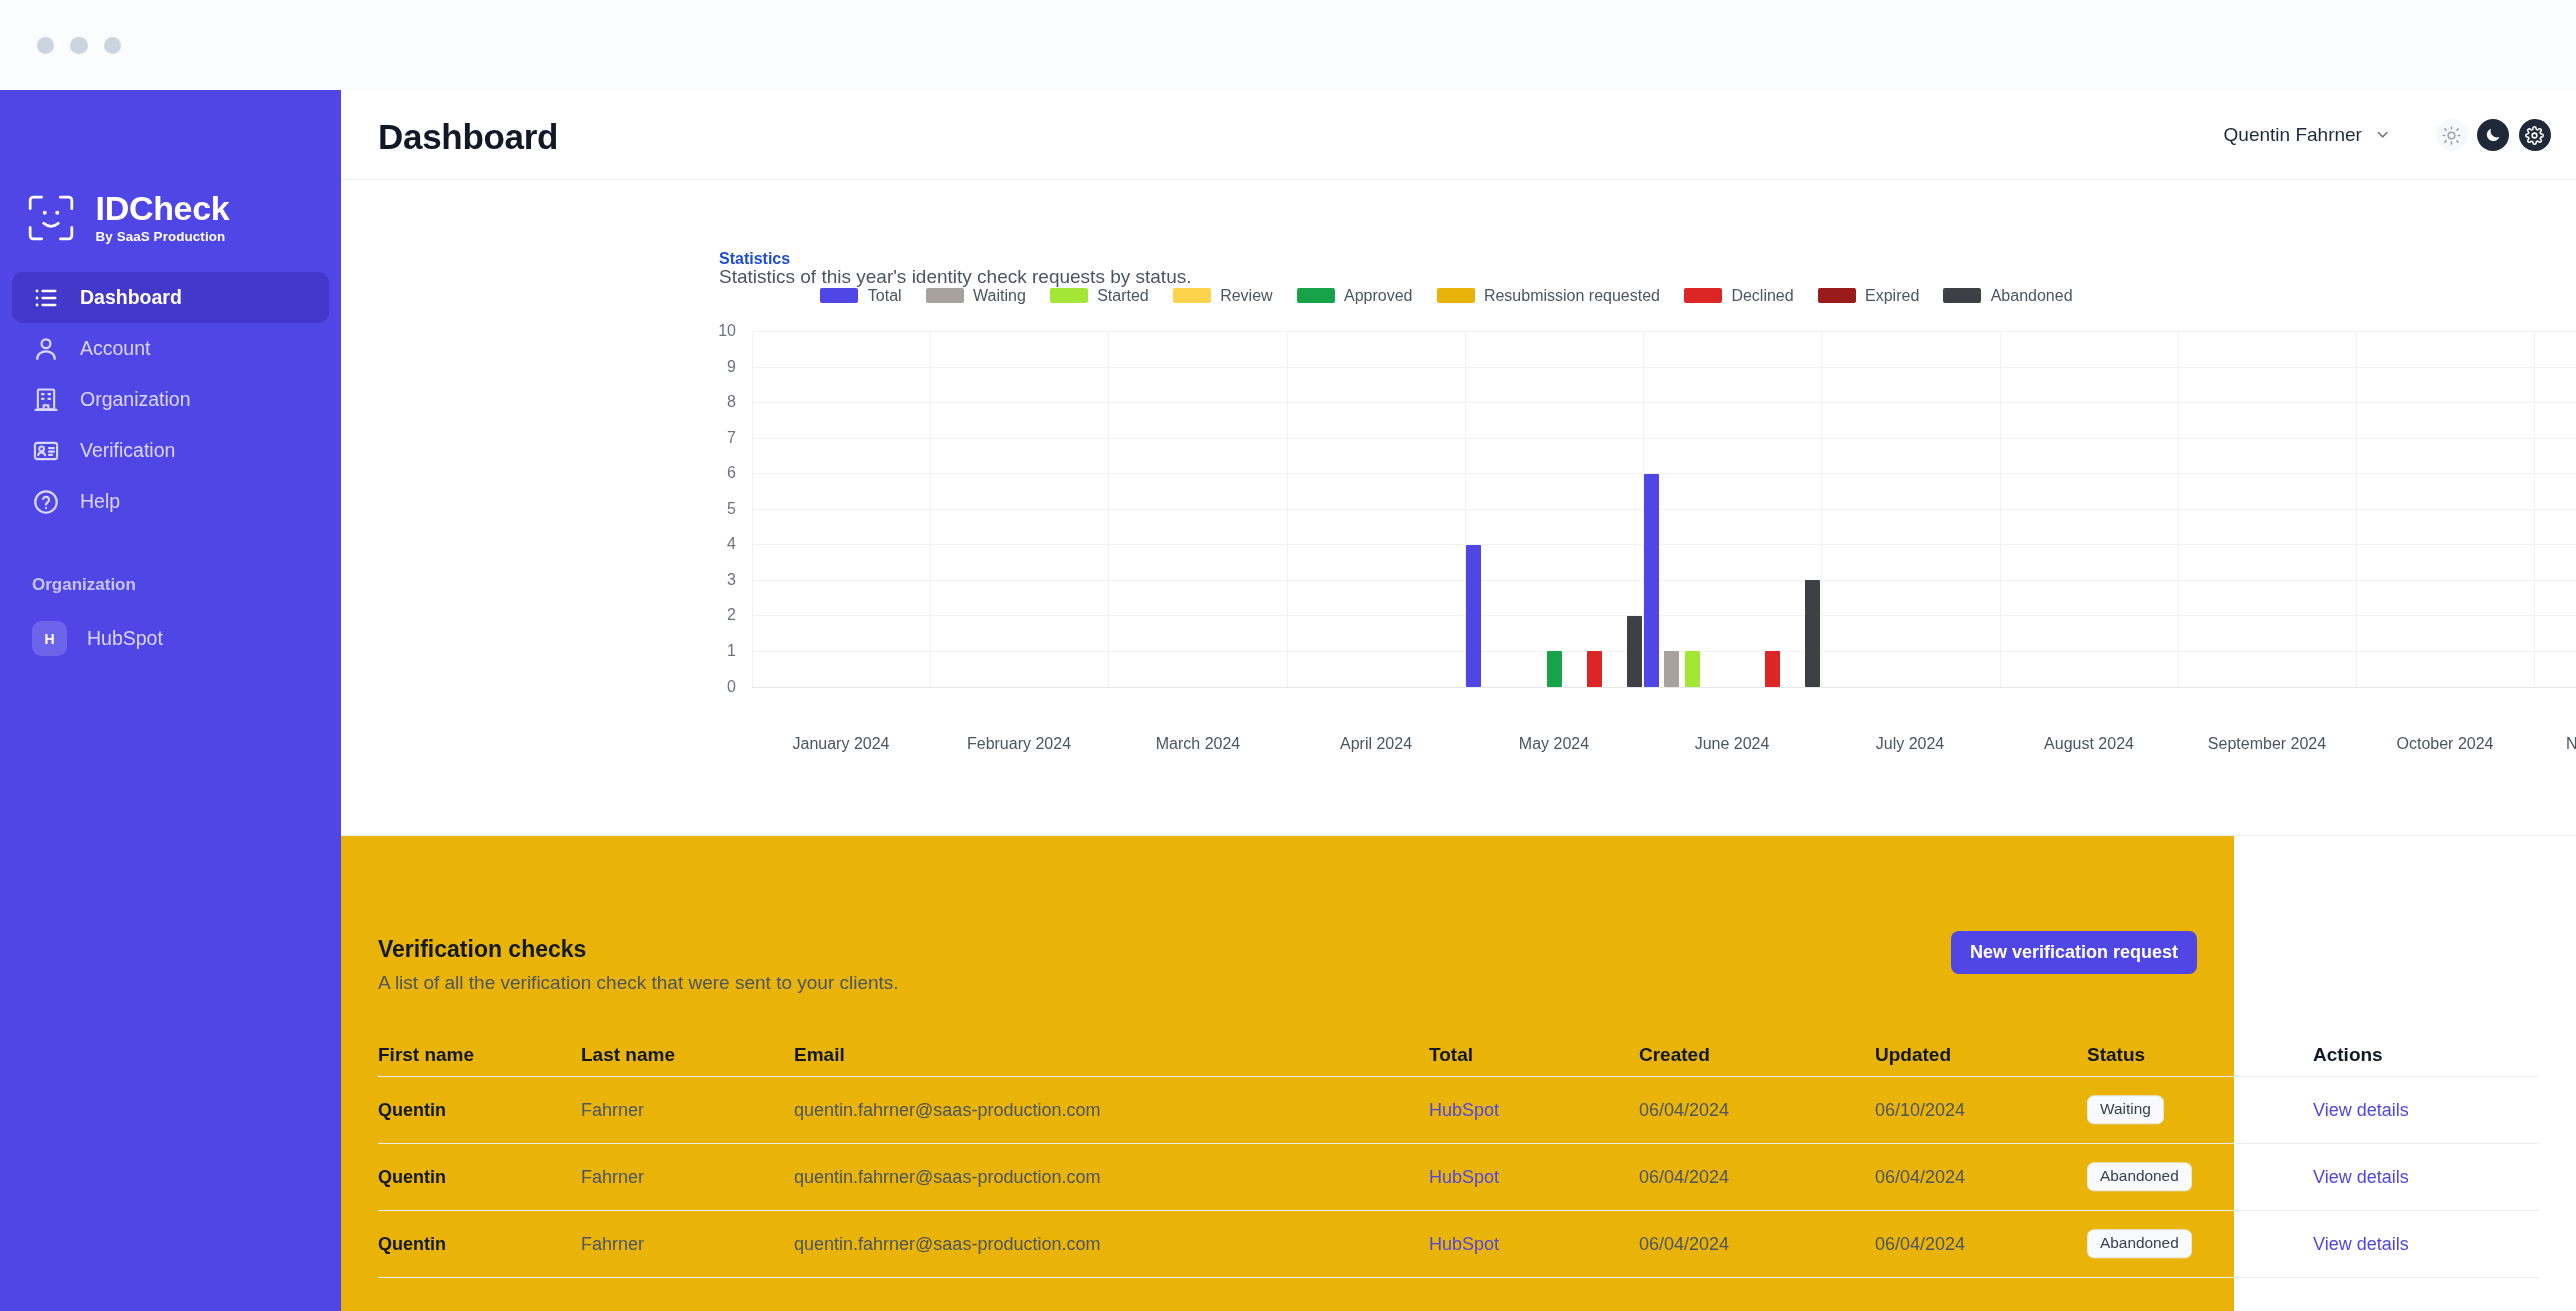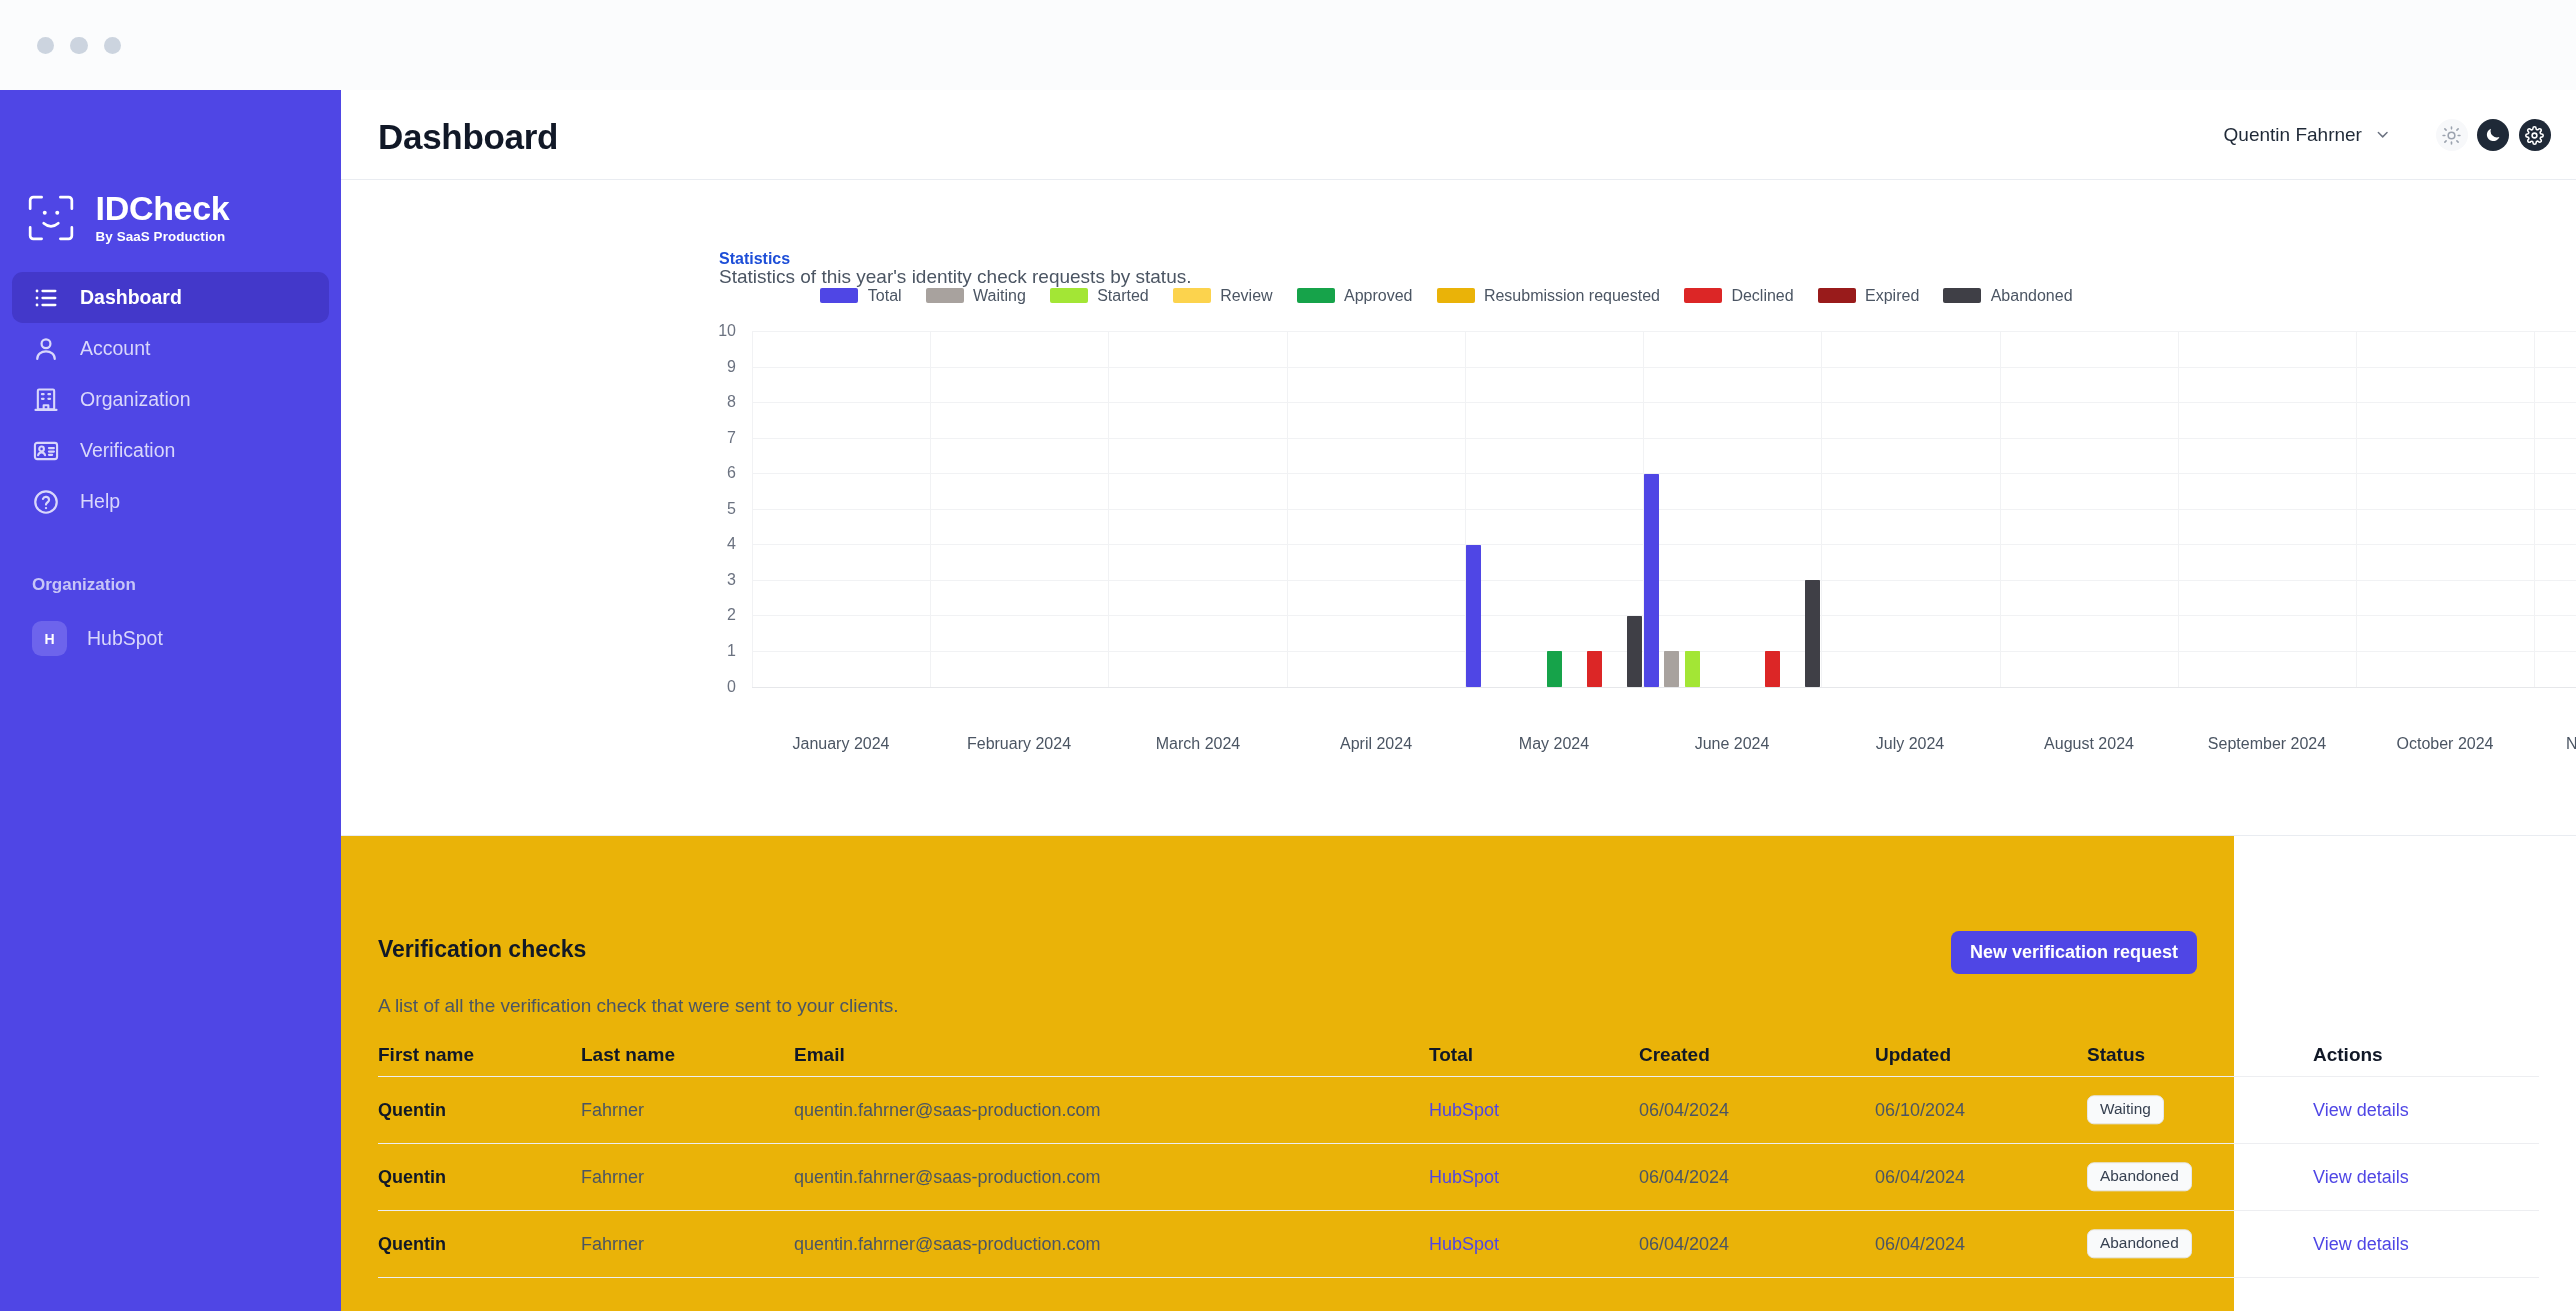--- a/index.html
+++ b/index.html
@@ -93,21 +93,21 @@
   .gridline { position:absolute; left:0; width:2139px; height:0.7px; background:#f1f2f4; }
   .gridline.axis { background:#e6e7ea; }
   .vgridline { position:absolute; top:0; width:0.7px; height:356px; background:#f1f2f4; }
   .ytick { position:absolute; right:2155px; width:40px; text-align:right; font-size:16px; color:#6b7280; transform:translateY(-9.4px); }
   .xlabel { position:absolute; top:370px; font-size:16px; color:#4b5563; text-align:center; transform:translateX(-50%); white-space:nowrap;margin-top:34px; }
   .bar { position:absolute; bottom:0; width:14.8px; border-radius:0.7px; }
 
   
   #checks-section { position:absolute; left:341px; top:836px; width:1893px; height:476px; background:#eab308; }
   #checks-title { position:absolute; left:37px; top:100px; font-size:23px; font-weight:bold; color:#111827; }
-  #checks-sub { position:absolute; left:37px; top:136px; font-size:19px; color:#4b5563;margin-top:23px; }
+  #checks-sub { position:absolute; left:37px; top:136px; font-size:19px; color:#4b5563; }
   #new-req-btn {
     position:absolute; right:37px; top:95px;
     background:#4f46e5; color:#fff; border:none; border-radius:8px;
     padding:0 19px; height:43px; font-size:18px; font-weight:bold; cursor:pointer;
     font-family:"Liberation Sans", sans-serif;
   }
 
   #table { position:absolute; left:37px; top:197px; width:2161px; }
   .trow { position:relative; height:67px; }
   .thead-row { height:43px; }

